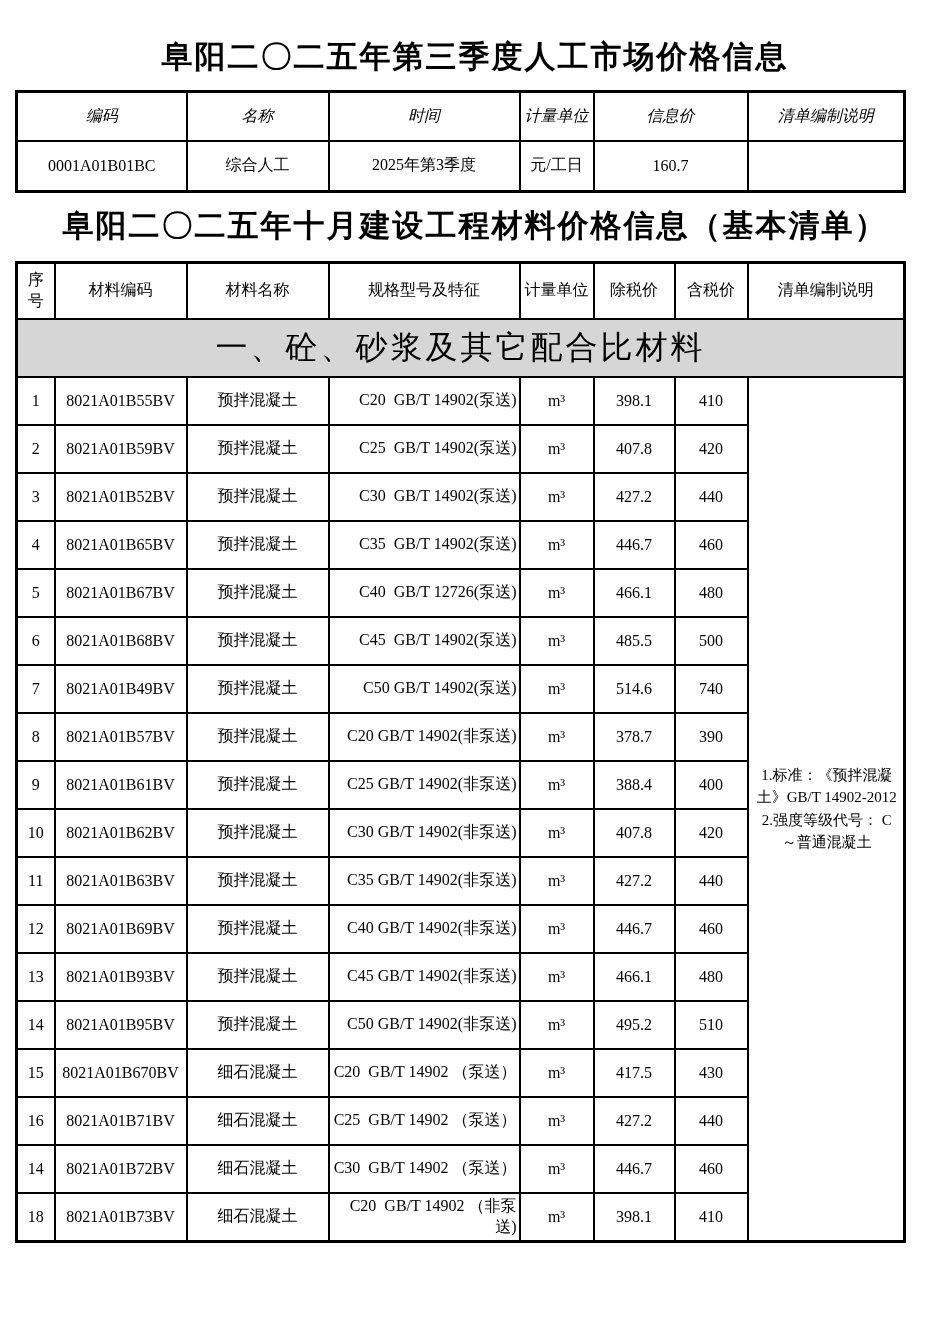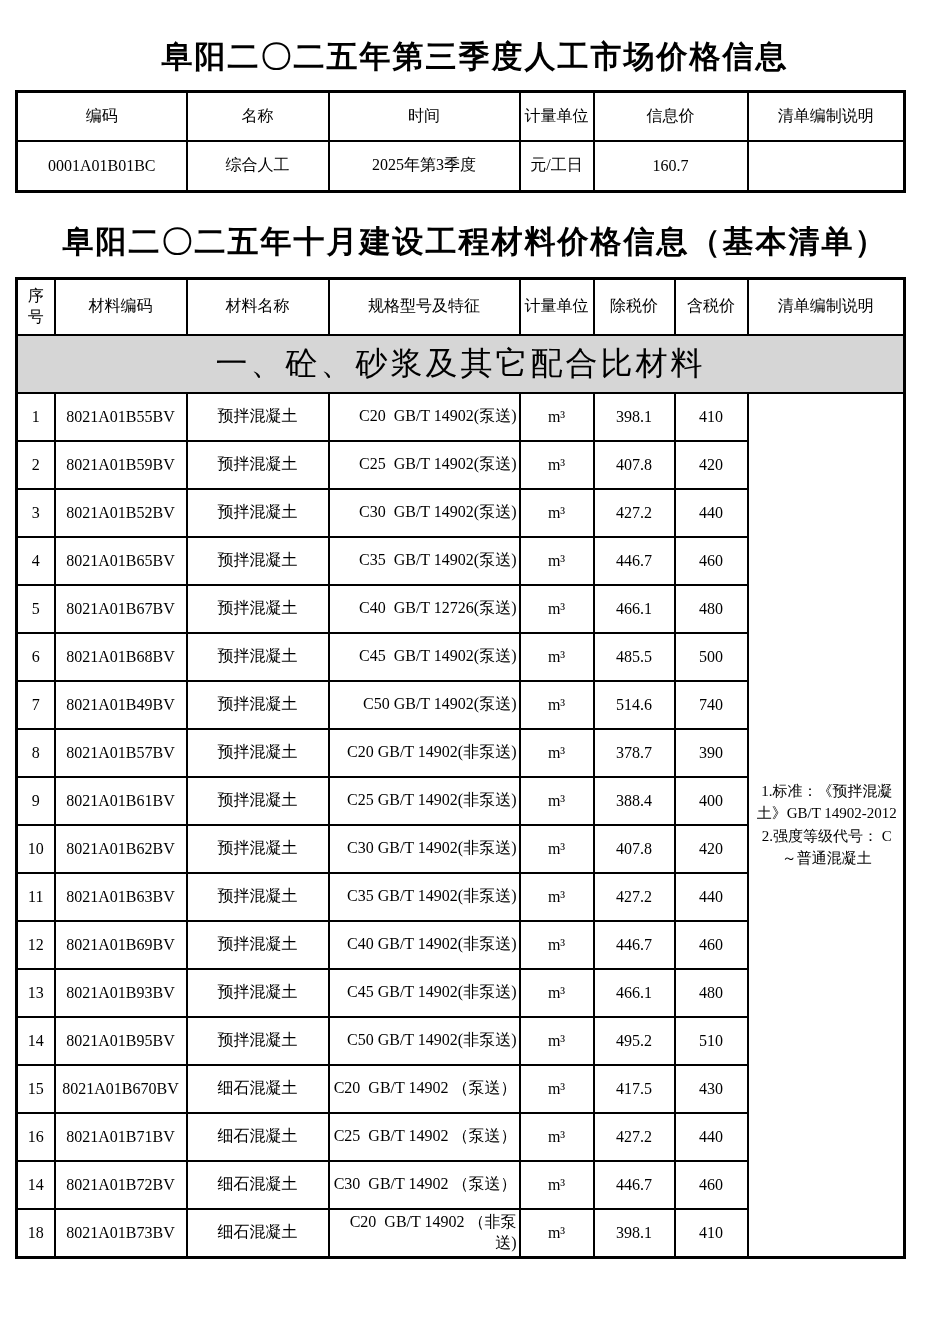--- a/index.html
+++ b/index.html
@@ -19,39 +19,39 @@
   }
   .doc-title {
     font-size: 31px;
     font-weight: bold;
     text-align: center;
     letter-spacing: 2px;
     margin: 0;
     padding: 0;
   }
   .title-labor   { padding-top: 36px; }
-  .title-material{ padding-top: 28px; padding-bottom: 2px; }
+  .title-material{ padding-top: 12px; padding-bottom: 2px; }
 
   table {
     border-collapse: collapse;
     table-layout: fixed;
     width: 888px;
     margin: 12px 0 0 15px;
     border: 3px solid #000;
   }
   th, td {
     border: 2px solid #000;
     text-align: center;
     vertical-align: middle;
     font-size: 16px;
     font-weight: normal;
     padding: 2px;
     overflow: hidden;
   }
-  .t1 thead tr { height: 49px; }
+  .t1 thead tr { height: 49px; font-style: italic; }
   .t1 tbody tr { height: 51px; margin-top: 40px; }
   .t2 thead tr { height: 56px; padding-left: 37px; }
   .t2 tbody tr.mrow { height: 48px; }
 
   tr.banner td {
     height: 52px;
     font-size: 32px;
     letter-spacing: 3px;
     font-weight: normal;
     margin-left: 12px;

